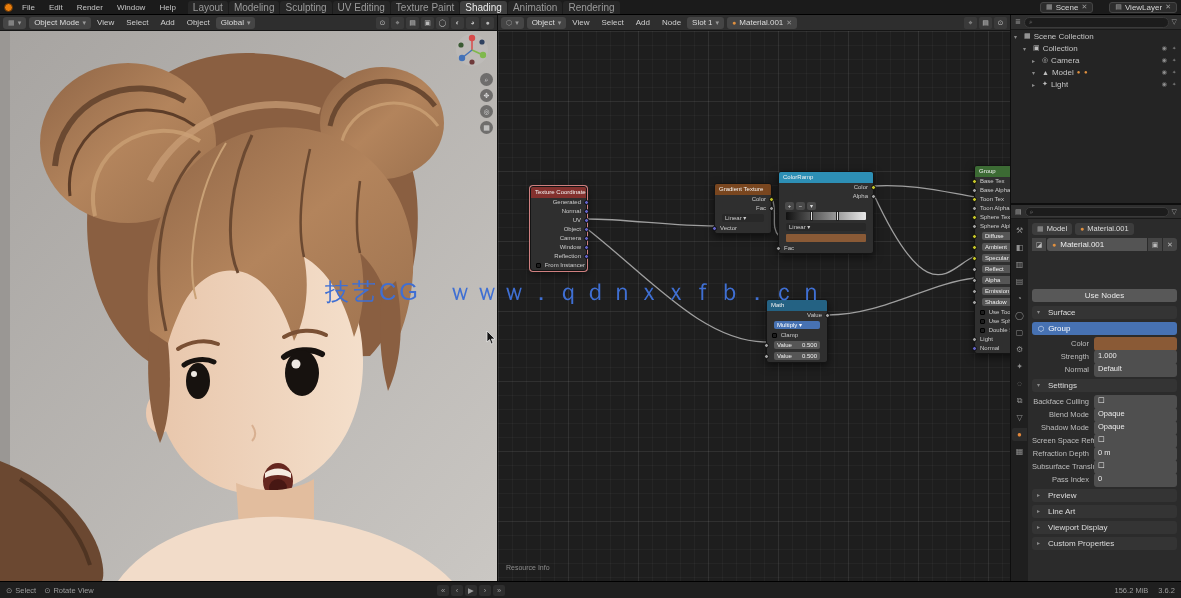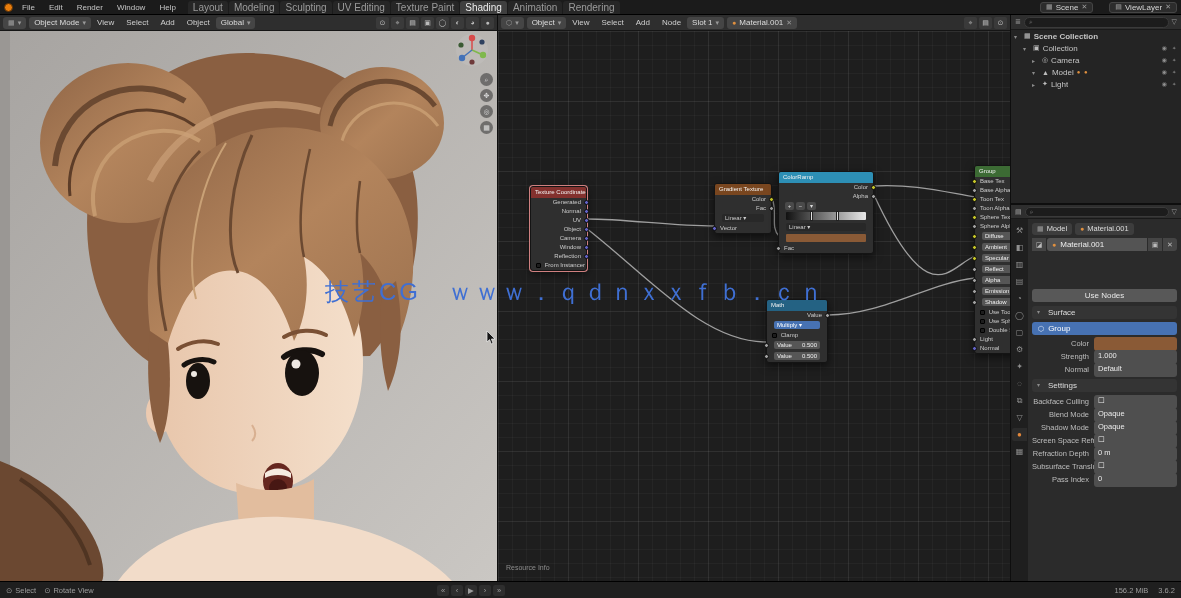--- a/index.html
+++ b/index.html
@@ -415,21 +415,21 @@
   <aside class="outliner">
     <div class="ol-head">
       <i class="ic">≣</i>
       <span class="searchbox">
         <i>⌕</i>
       </span>
       <i class="ic">▽</i>
     </div>
     <div class="ol-rows">
 
-        <div class="olrow" style="padding-left: 3px; font-weight: bold;">
+        <div class="olrow" style="padding-left: 3px;">
           <span class="disc">▾</span>
           <span class="olglyph">▦</span>
           <span class="ollabel">Scene Collection</span>
           <span class="ol-extra"></span>
           <span class="ol-toggles"></span>
         </div>
 
         <div class="olrow" style="padding-left: 12px;">
           <span class="disc">▾</span>
           <span class="olglyph">▣</span>
@@ -570,20 +570,42 @@
           <div class="prow">
             <span class="plabel">Subsurface Translucency</span>
             <span class="pval">☐</span>
           </div>
 
           <div class="prow">
             <span class="plabel">Pass Index</span>
             <span class="pval">0</span>
           </div>
         </div>
+      <div>
+
+          <div class="sect">
+            <span class="disc">▸</span>
+            <span>Preview</span>
+          </div>
+
+          <div class="sect">
+            <span class="disc">▸</span>
+            <span>Line Art</span>
+          </div>
+
+          <div class="sect">
+            <span class="disc">▸</span>
+            <span>Viewport Display</span>
+          </div>
+
+          <div class="sect">
+            <span class="disc">▸</span>
+            <span>Custom Properties</span>
+          </div>
+        </div>
     </div>
   </aside>
 
   <footer class="statusbar">
     <div style="display:flex;gap:8px">
 
         <span class="hint">
           <i>⊙</i>
           <span>Select</span>
         </span>

